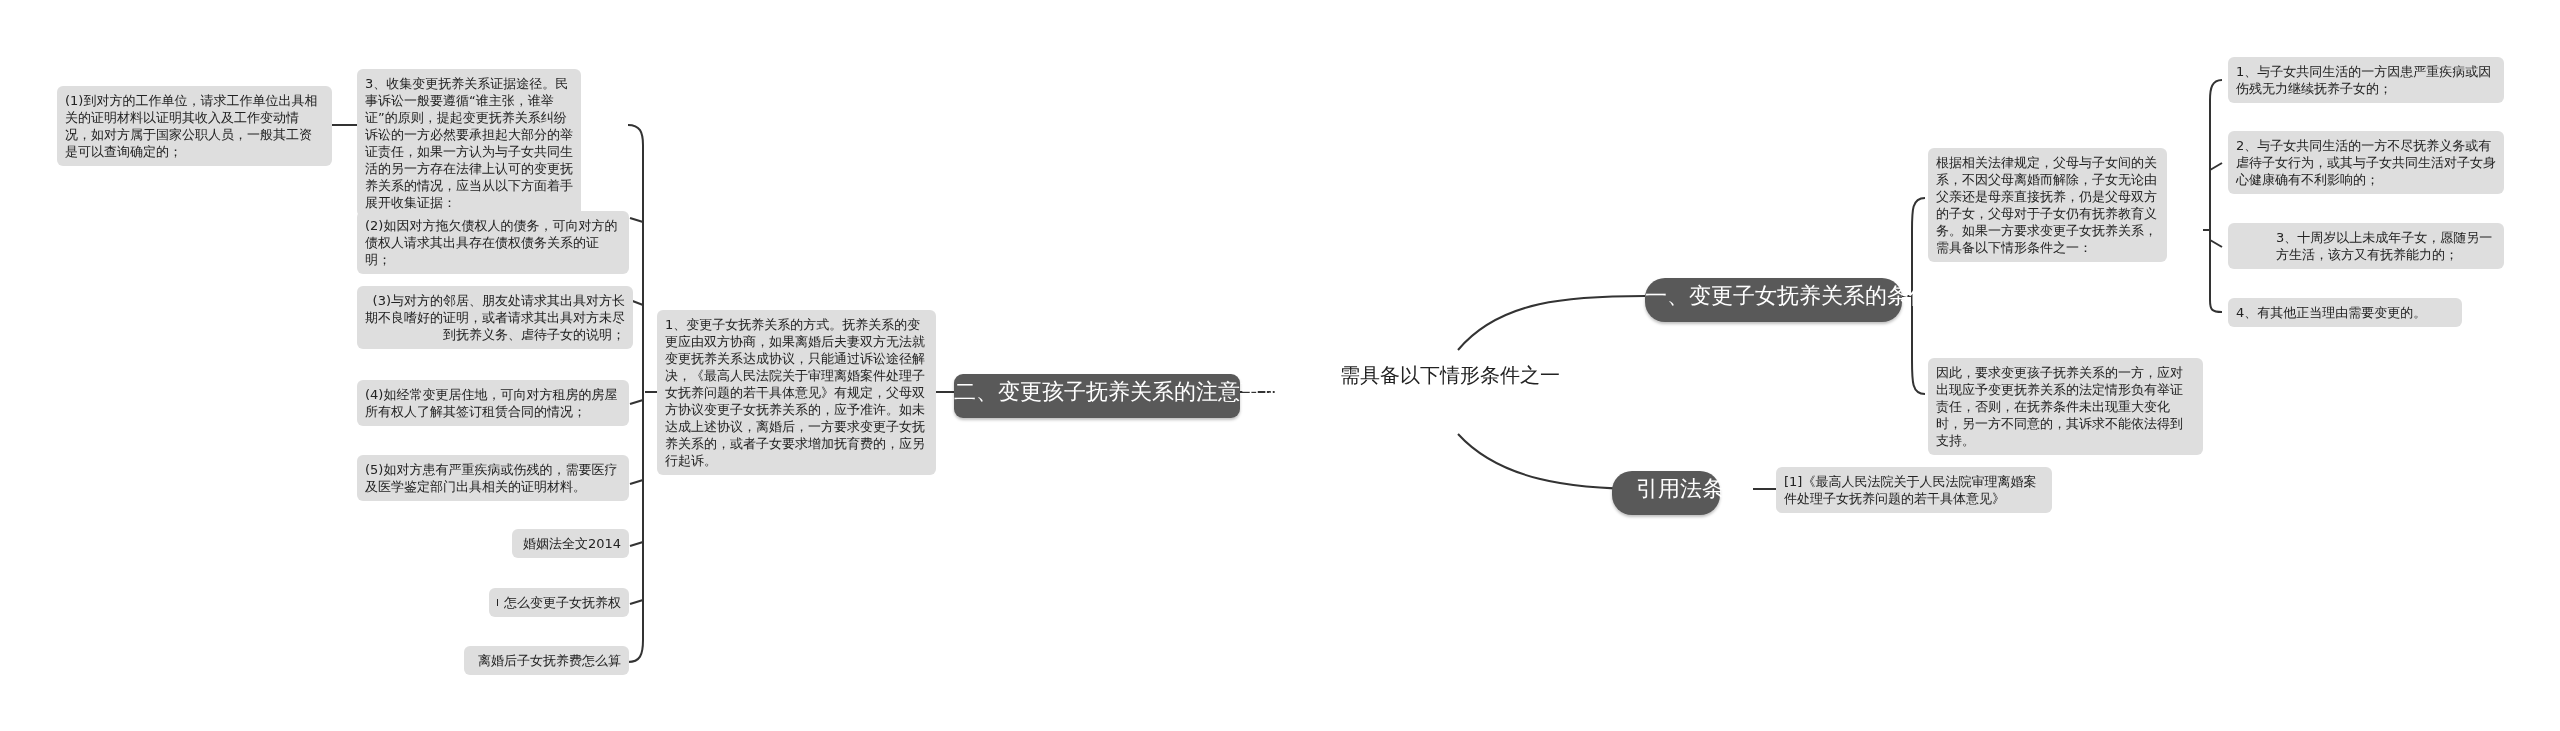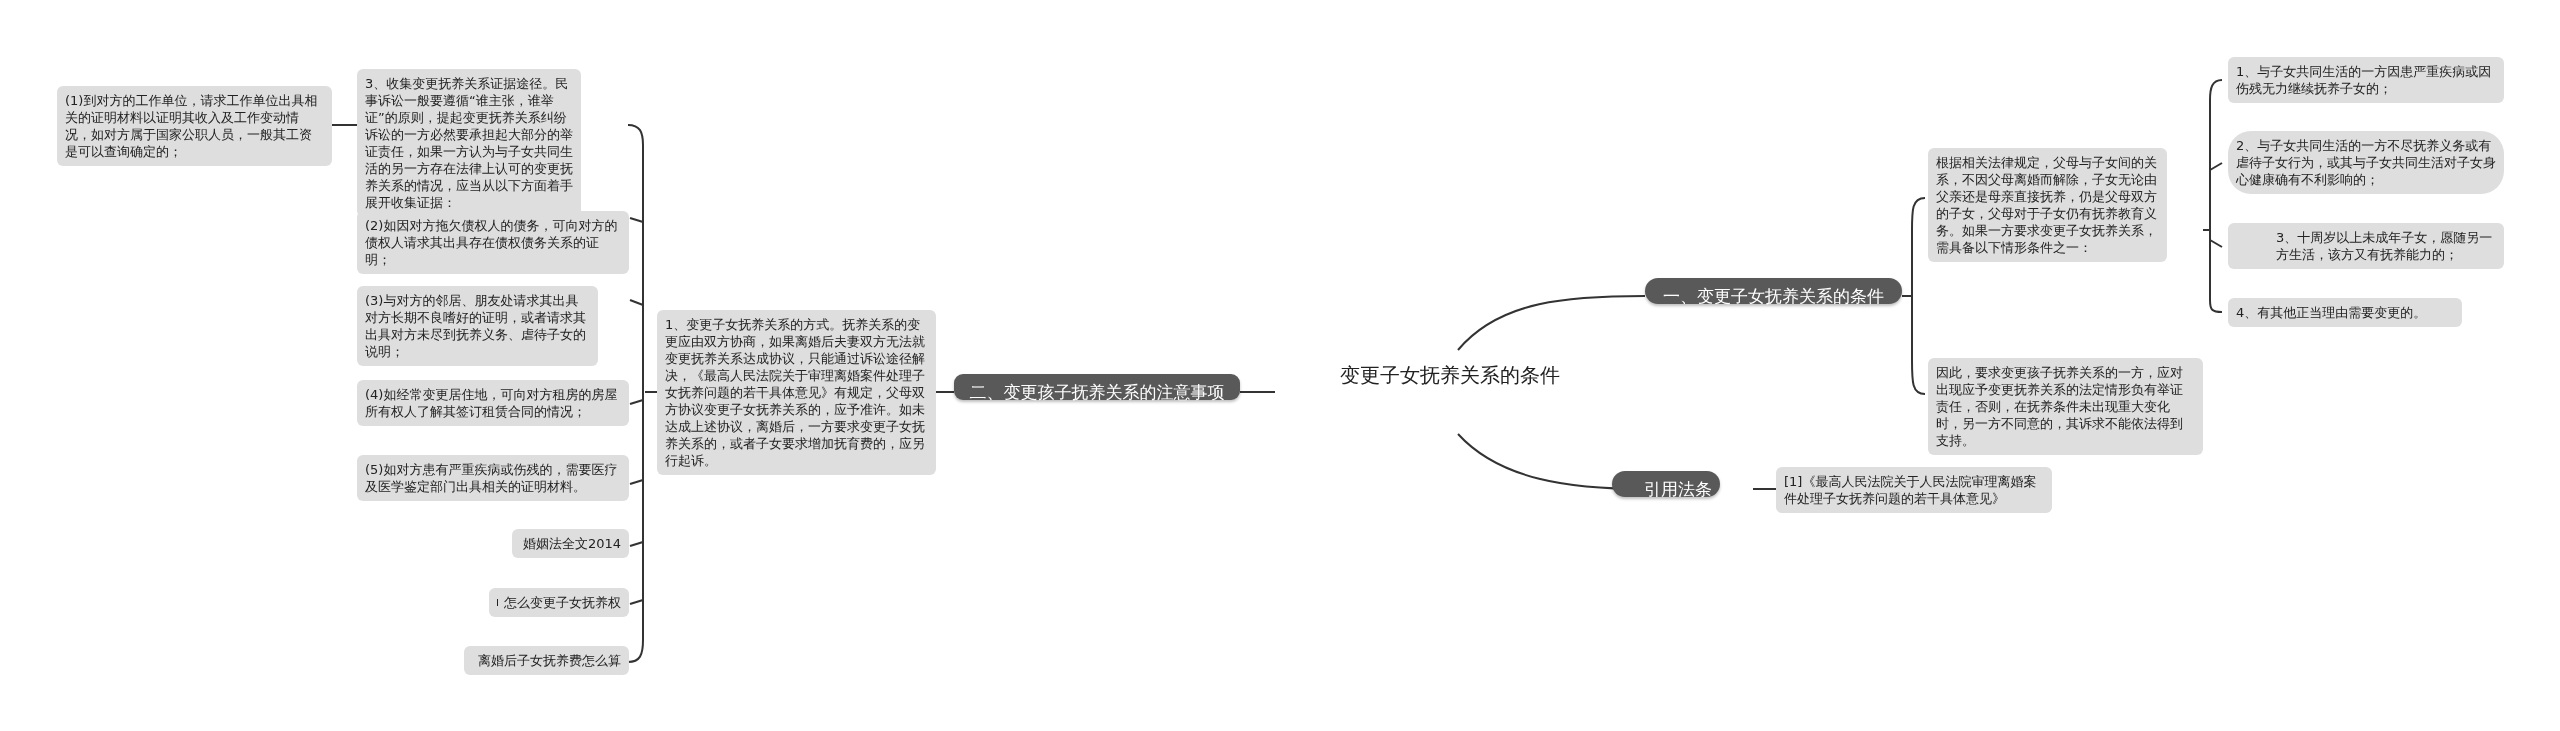--- a/index.html
+++ b/index.html
@@ -4,21 +4,21 @@
 <style>
   html, body { margin: 0; padding: 0; background: #ffffff; }
   body { width: 2560px; height: 731px; position: relative; overflow: hidden;
          font-family: "DejaVu Sans", "Liberation Sans", sans-serif; }
   #links { position: absolute; left: 0; top: 0; width: 2560px; height: 731px; pointer-events: none; }
   #links path { fill: none; stroke: #333333; stroke-width: 2; }
   .leaf { position: absolute; background: #dedede; border-radius: 6px; color: #222222;
           font-size: 13px; line-height: 17px; padding: 6px 8px; box-sizing: border-box;
           word-break: break-all; }
   .branch { position: absolute; background: #595959; color: #ffffff; border-radius: 20px;
-            font-size: 17px; height: 26px; line-height: 36px; text-align: center;
+            font-size: 22px; height: 44px; line-height: 36px; text-align: center;
             box-sizing: border-box; white-space: nowrap;
             box-shadow: 0 2px 3px rgba(0,0,0,0.25); }
   .root { position: absolute; color: #222222; font-size: 20px; line-height: 27px;
           text-align: center; }
   .link-item { display: flex; align-items: center; justify-content: flex-end; gap: 6px; white-space: nowrap; }
   .bullet { display: inline-block; width: 7px; height: 7px; background: #222222; }
 </style>
 </head>
 <body>
 
@@ -47,36 +47,36 @@
   <path d="M643 305 L630 300"></path>
   <path d="M643 400 L630 404"></path>
   <path d="M643 480 L630 484"></path>
   <path d="M643 542 L630 546"></path>
   <path d="M643 600 L630 604"></path>
 
   <path d="M358 125 L332 125"></path>
 </svg>
 
 <div class="root" style="left:1290px; top:362px; width:320px;">
-  <div>变更子女抚养关系的条件</div>
+  <div>需具备以下情形条件之一</div>
 </div>
 
 <div class="branch" style="left:1645px; top:278px; width:257px;">
   <span>一、变更子女抚养关系的条件</span>
 </div>
 <div class="leaf" style="left:1928px; top:148px; width:239px;">
   <span>根据相关法律规定，父母与子女间的关系，不因父母离婚而解除，子女无论由父亲还是母亲直接抚养，仍是父母双方的子女，父母对于子女仍有抚养教育义务。如果一方要求变更子女抚养关系，需具备以下情形条件之一：</span>
 </div>
 <div class="leaf" style="left:1928px; top:358px; width:275px;">
   <span>因此，要求变更孩子抚养关系的一方，应对出现应予变更抚养关系的法定情形负有举证责任，否则，在抚养条件未出现重大变化时，另一方不同意的，其诉求不能依法得到支持。</span>
 </div>
 <div class="leaf" style="left:2228px; top:57px; width:276px;">
   <span>1、与子女共同生活的一方因患严重疾病或因伤残无力继续抚养子女的；</span>
 </div>
-<div class="leaf" style="left:2228px; top:131px; width:276px;border-radius:23px;">
+<div class="leaf" style="left:2228px; top:131px; width:276px;">
   <span>2、与子女共同生活的一方不尽抚养义务或有虐待子女行为，或其与子女共同生活对子女身心健康确有不利影响的；</span>
 </div>
 <div class="leaf" style="left:2228px; top:223px; width:276px;padding-left:48px;">
   <span>3、十周岁以上未成年子女，愿随另一方生活，该方又有抚养能力的；</span>
 </div>
 <div class="leaf" style="left:2228px; top:298px; width:234px;">
   <span>4、有其他正当理由需要变更的。</span>
 </div>
 
 <div class="branch" style="left:1612px; top:471px; width:108px;padding-left:24px;">
@@ -94,21 +94,21 @@
 </div>
 <div class="leaf" style="left:357px; top:69px; width:224px;">
   <span>3、收集变更抚养关系证据途径。民事诉讼一般要遵循“谁主张，谁举证”的原则，提起变更抚养关系纠纷诉讼的一方必然要承担起大部分的举证责任，如果一方认为与子女共同生活的另一方存在法律上认可的变更抚养关系的情况，应当从以下方面着手展开收集证据：</span>
 </div>
 <div class="leaf" style="left:57px; top:86px; width:275px;">
   <span>(1)到对方的工作单位，请求工作单位出具相关的证明材料以证明其收入及工作变动情况，如对方属于国家公职人员，一般其工资是可以查询确定的；</span>
 </div>
 <div class="leaf" style="left:357px; top:211px; width:272px;">
   <span>(2)如因对方拖欠债权人的债务，可向对方的债权人请求其出具存在债权债务关系的证明；</span>
 </div>
-<div class="leaf" style="left:357px; top:286px; width:241px;">
+<div class="leaf" style="left:357px; top:286px; width:276px;text-align:right;">
   <span>(3)与对方的邻居、朋友处请求其出具对方长期不良嗜好的证明，或者请求其出具对方未尽到抚养义务、虐待子女的说明；</span>
 </div>
 <div class="leaf" style="left:357px; top:380px; width:272px;">
   <span>(4)如经常变更居住地，可向对方租房的房屋所有权人了解其签订租赁合同的情况；</span>
 </div>
 <div class="leaf" style="left:357px; top:455px; width:272px;">
   <span>(5)如对方患有严重疾病或伤残的，需要医疗及医学鉴定部门出具相关的证明材料。</span>
 </div>
 
 <div class="leaf link-item" style="left:512px; top:529px; width:117px;">

